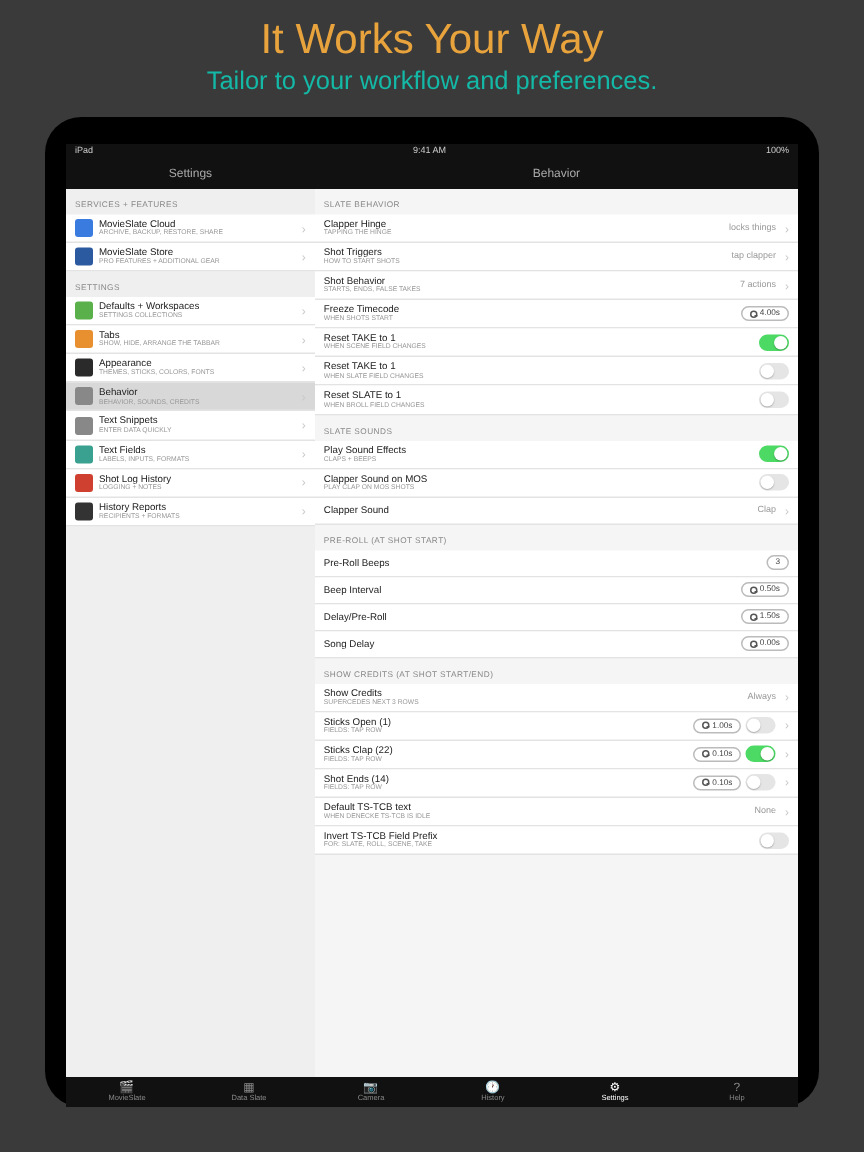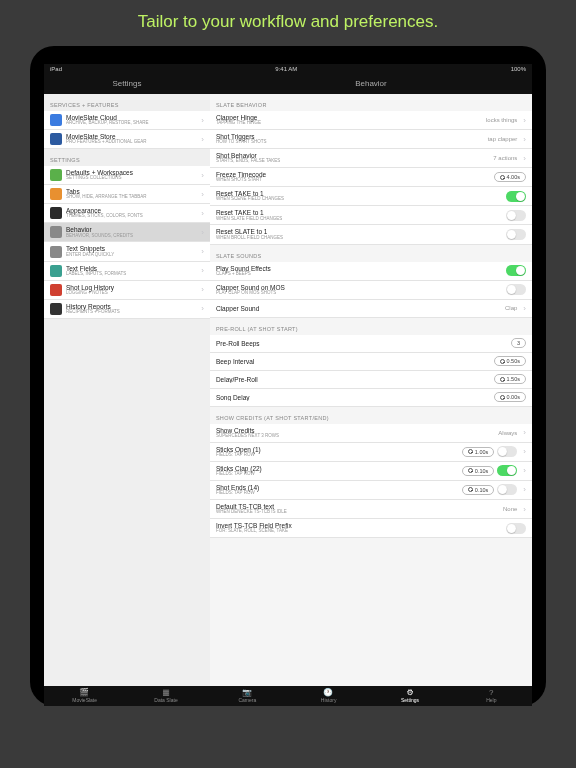--- a/index.html
+++ b/index.html
@@ -1,19 +1,19 @@
 <!DOCTYPE html>
 <html><head>
 <meta charset="utf-8">
 <style>
 * { margin: 0; padding: 0; box-sizing: border-box; font-family: -apple-system, "Helvetica Neue", Arial, sans-serif; }
 body { background: #3a3a3a; width: 576px; height: 768px; overflow: hidden; }
 .promo { text-align: center; padding: 10px 0 6px; }
 .promo-title { color: #e8a33d; font-size: 28px; font-weight: 300; }
-.promo-sub { color: #bef264; font-size: 17px; font-weight: 300; margin-top: 2px; }
+.promo-sub { color: #14b8a6; font-size: 17px; font-weight: 300; margin-top: 2px; }
 
 .ipad { width: 516px; height: 660px; background: #000; border-radius: 24px; margin: 8px auto 0; padding: 18px 14px 0; position: relative; }
 .screen { width: 100%; height: 100%; background: #fdba74; font-size: 7px; color: #333; overflow: hidden; }
 
 .statusbar { height: 10px; background: #111; color: #ccc; display: flex; justify-content: space-between; align-items: center; padding: 0 6px; font-size: 6px; }
 .navbar { height: 20px; background: #111; display: flex; color: #aaa; font-size: 8px; }
 .navbar .left { width: 34%; text-align: center; line-height: 20px; }
 .navbar .right { flex: 1; text-align: center; line-height: 20px; }
 
 .content { display: flex; height: calc(100% - 50px); }
@@ -54,20 +54,21 @@
 .ic-dark { background: #2a2a2a; }
 .ic-gray { background: #888; }
 .ic-teal { background: #3aa090; }
 .ic-red { background: #d04030; }
 .ic-dark2 { background: #333; }
 </style>
 </head>
 <body>
 
 <div class="promo">
+  <div class="promo-title">It Works Your Way</div>
   <div class="promo-sub">Tailor to your workflow and preferences.</div>
 </div>
 
 <div class="ipad">
 <div class="screen">
 
 <div class="statusbar">
   <span>iPad</span>
   <span>9:41 AM</span>
   <span>100%</span>

